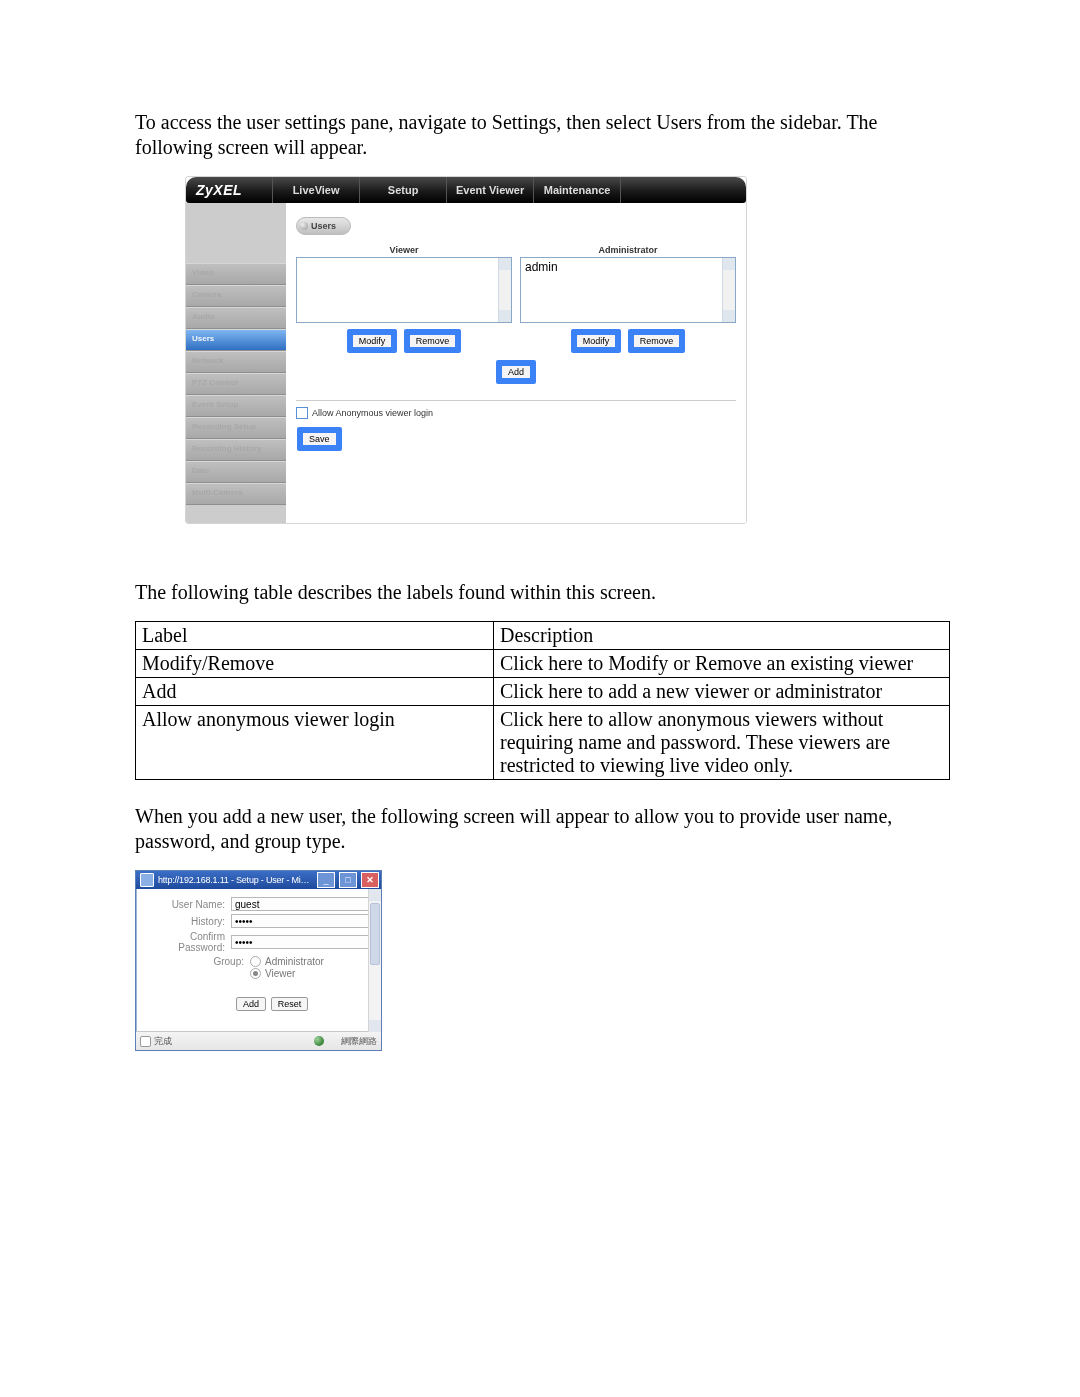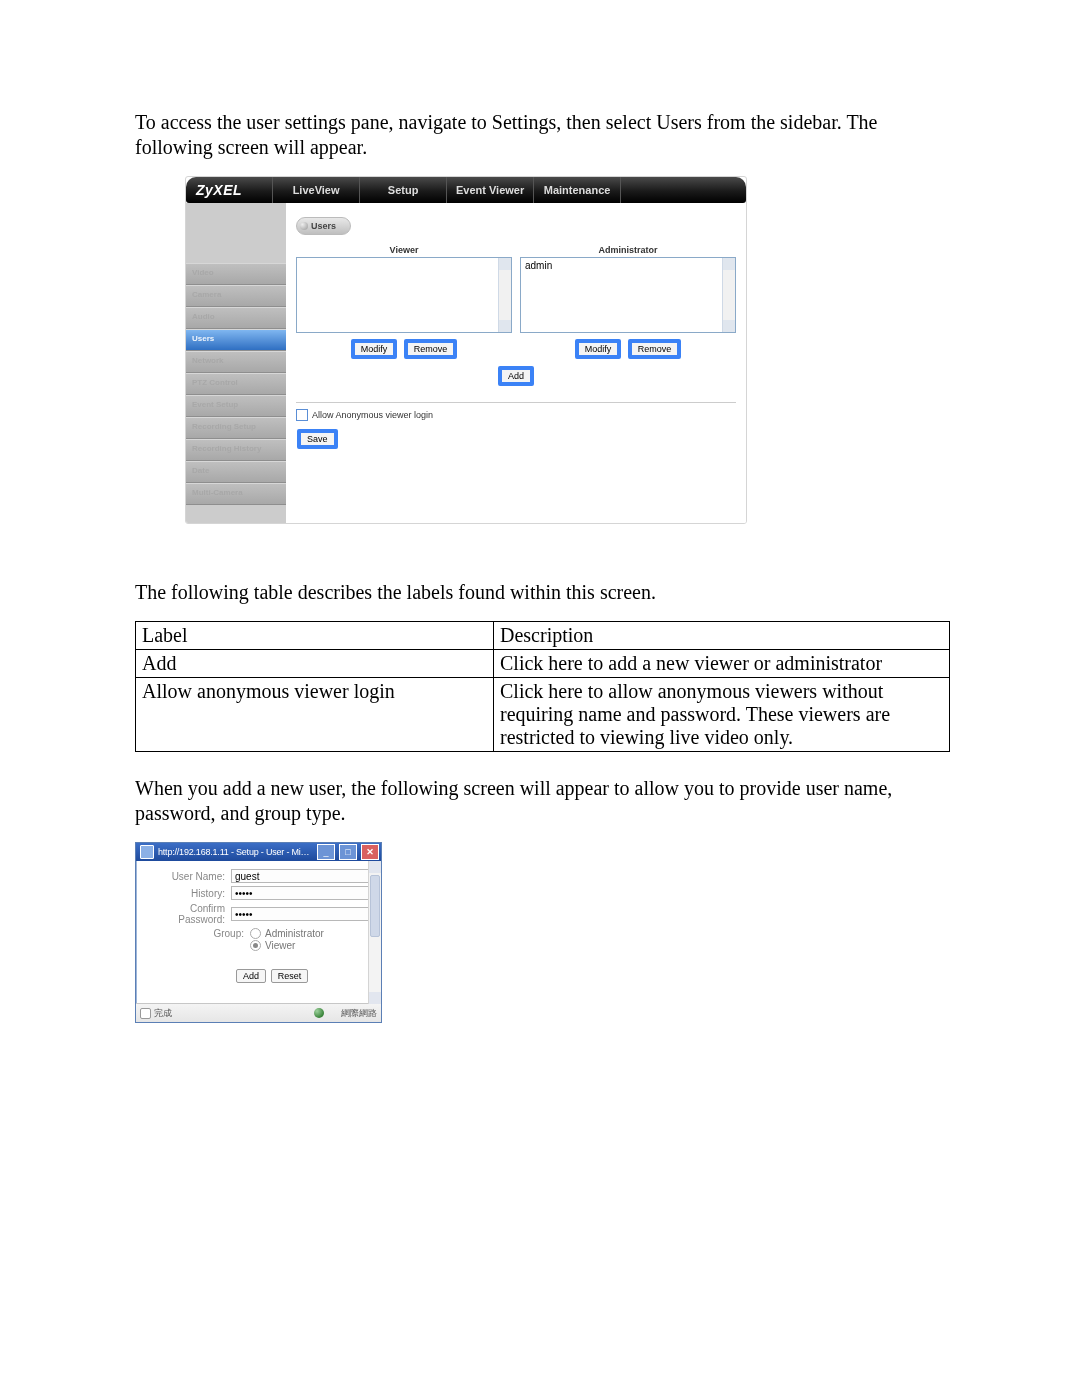--- a/index.html
+++ b/index.html
@@ -113,24 +113,24 @@
   }
   .shot1 .col { flex: 1; }
   .shot1 .col-title {
     font-size: 9px;
     font-weight: bold;
     text-align: center;
     color: #333;
     margin-bottom: 2px;
   }
   .shot1 .listbox {
-    height: 76px;
+    height: 66px;
     border: 1px solid #8aa9c8;
     background: #fff;
-    font-size: 10px;
+    font-size: 12px;
     padding: 2px 4px;
     box-sizing: border-box;
     position: relative;
     overflow: hidden;
   }
   .shot1 .listbox .scroll {
     position: absolute; right: 0; top: 0; bottom: 0; width: 12px;
     background: #f1f1f1; border-left: 1px solid #cfd9e6;
   }
   .shot1 .listbox .scroll::before,
@@ -139,21 +139,21 @@
     background: #e0e6ee;
   }
   .shot1 .listbox .scroll::before { top: 0; }
   .shot1 .listbox .scroll::after  { bottom: 0; }
   .shot1 .btnrow { text-align: center; margin-top: 4px; }
   .shot1 .btn {
     font-family: Arial, sans-serif;
     font-size: 9px;
     padding: 1px 6px;
     background: #f4f4f4;
-    border: 4px solid #3b82f6;
+    border: 6px solid #3b82f6;
     border-radius: 2px;
     margin: 2px 1px;
     cursor: pointer;
   }
   .shot1 .addrow { text-align: center; margin-top: 3px; }
   .shot1 .hr { border-top: 1px solid #ccc; margin: 14px 0 6px 0; }
   .shot1 .chk { font-size: 9px; color: #333; display:flex; align-items:center; gap:4px; }
   .shot1 .chkbox { width:10px; height:10px; border:1px solid #5a8ed6; background:#fff; display:inline-block; }
   .shot1 .savebtn { margin-top: 6px; }
 
@@ -299,20 +299,24 @@
 
   <p class="body-text" style="margin-top:56px;">The following table describes the labels found within this screen.</p>
 
   <table class="desc">
     <tbody>
         <tr>
       <td class="lbl">Label</td>
       <td>Description</td>
     </tr>
     <tr>
+      <td class="lbl">Modify/Remove</td>
+      <td>Click here to Modify or Remove an existing viewer</td>
+    </tr>
+    <tr>
       <td class="lbl">Add</td>
       <td>Click here to add a new viewer or administrator</td>
     </tr>
     <tr>
       <td class="lbl">Allow anonymous viewer login</td>
       <td>Click here to allow anonymous viewers without requiring name and password. These viewers are restricted to viewing live video only.</td>
     </tr>
   </tbody>
     </table>
 

